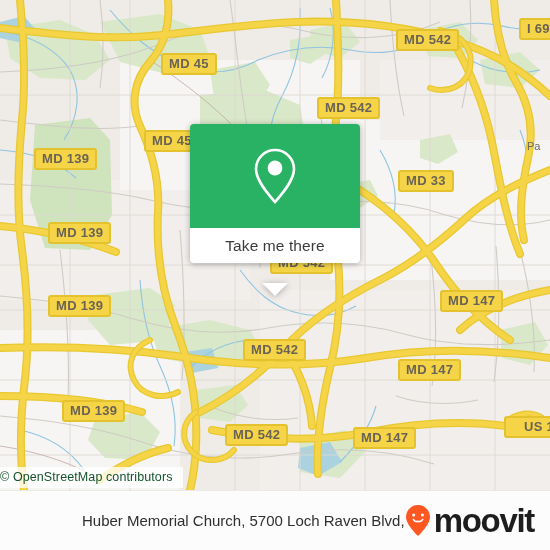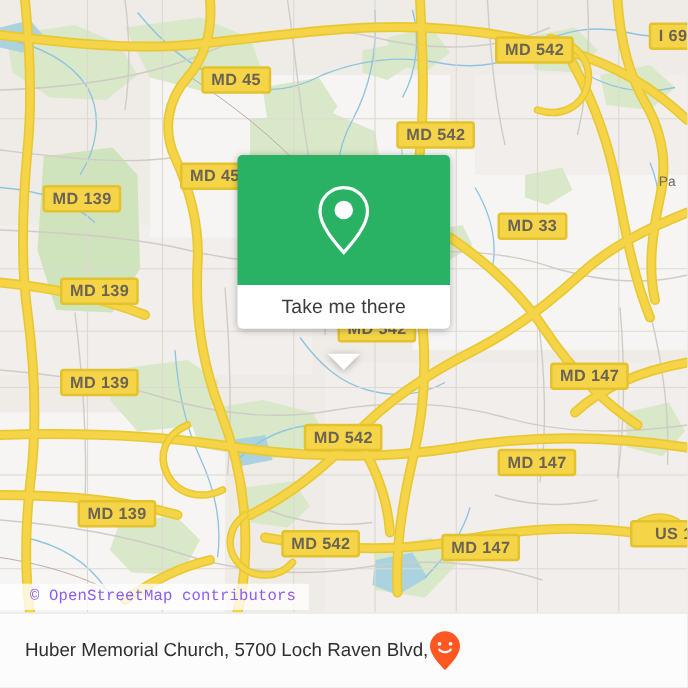--- a/index.html
+++ b/index.html
@@ -14,25 +14,24 @@
   #map {
     position:absolute; left:0; top:0; width:550px; height:490px;
     background:#efebe7; overflow:hidden;text-decoration:underline;
   }
   #map svg { display:block; }
 
   
   #attribution {
     position:absolute; left:0; top:467px;
     background:rgba(255,255,255,0.78);
-    padding:3px 10px 4px 24px;
-    font-size:12.5px; color:#8b5cf6;
+    padding:3px 10px 4px 0;
+    font-size:12.5px; color:#14532d;
     letter-spacing:0.1px;
     z-index:40;
-    font-family:Liberation Mono, monospace;
   }
 
   
   #popup {
     position:absolute; left:190px; top:124px;
     width:170px; z-index:60;
     filter:drop-shadow(0 1px 3px rgba(0,0,0,0.30));
   }
   #popup-head {
     height:104px; background:#29b264;
@@ -54,21 +53,21 @@
     border-left:13px solid transparent;
     border-right:13px solid transparent;
     border-top:13px solid #fff;
   }
 
   
   #bottombar {
     position:absolute; left:0; top:490px; width:550px; height:60px;
     background:rgba(253,253,253,0.93);
     z-index:70;
-    display:flex; align-items:center; justify-content:flex-start;
+    display:flex; align-items:center; justify-content:flex-end;
     padding:0 16px 0 20px;
     border-top:1px solid rgba(220,218,214,0.55);
   }
   #caption { font-size:15px; line-height:21px; color:#2f2f2f; max-width:400px; }
   #logo { display:flex; align-items:center; gap:3px; }
   #logo-word { font-size:33px; font-weight:bold; color:#1d1d1d; letter-spacing:-1.3px; }
 </style>
 </head>
 <body>
 
@@ -294,16 +293,17 @@
     <div id="caption">
       <div>Huber Memorial Church, 5700 Loch Raven Blvd,</div>
     </div>
     <div id="logo">
       <svg width="26" height="34" viewBox="0 0 26 34">
         <path d="M13 1 C6.4 1 1 6.4 1 13 C1 21 13 32 13 32 C13 32 25 21 25 13 C25 6.4 19.6 1 13 1 Z" fill="#ff5722"></path>
         <circle cx="8.6" cy="11" r="1.5" fill="#ffffff"></circle>
         <circle cx="17.4" cy="11" r="1.5" fill="#ffffff"></circle>
         <path d="M8.4 15.6 C10 18.4 16 18.4 17.6 15.6" fill="none" stroke="#ffffff" stroke-width="1.7" stroke-linecap="round"></path>
       </svg>
+      <span id="logo-word">moovit</span>
     </div>
   </div>
 
 </div>
 
 </body></html>

